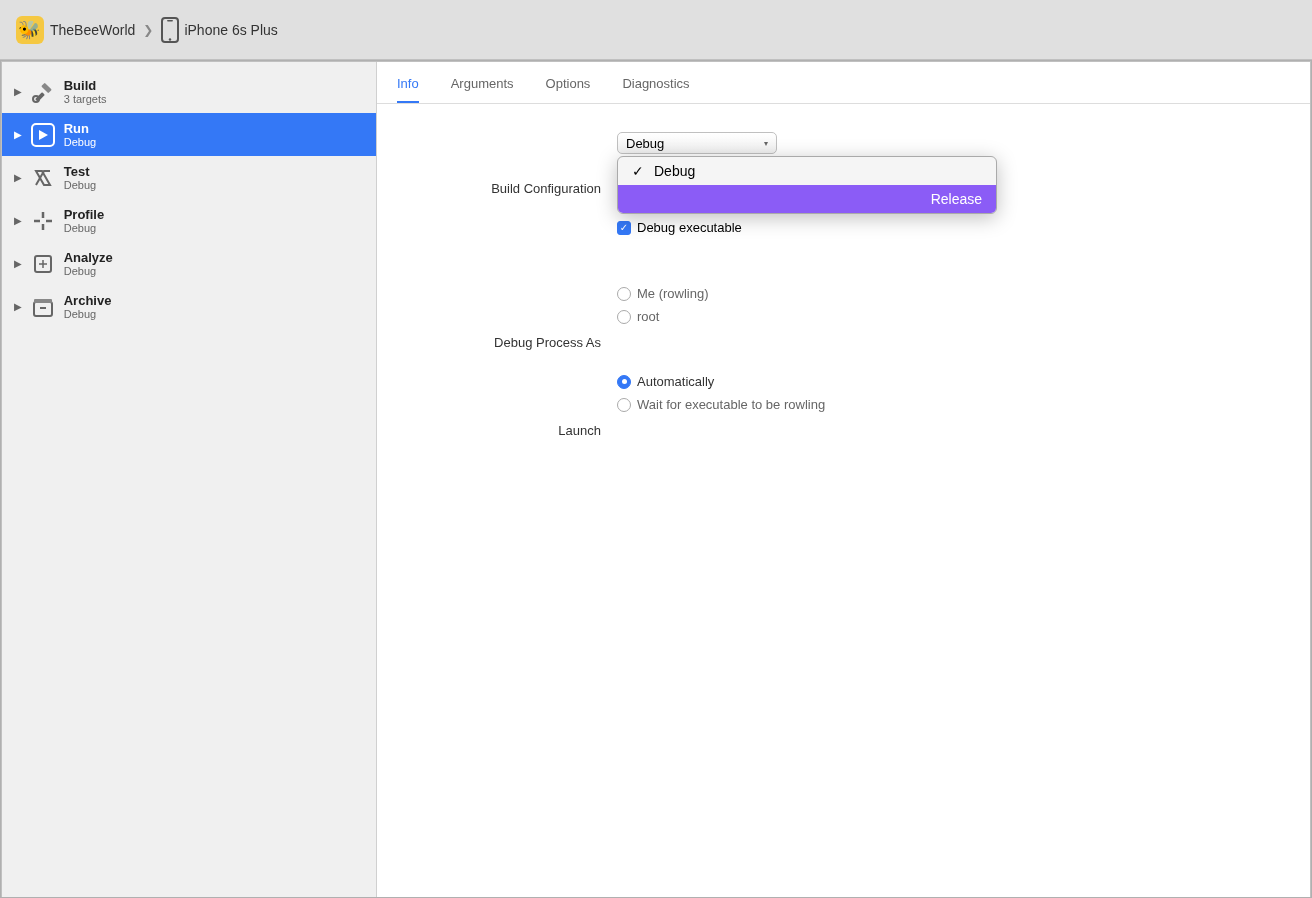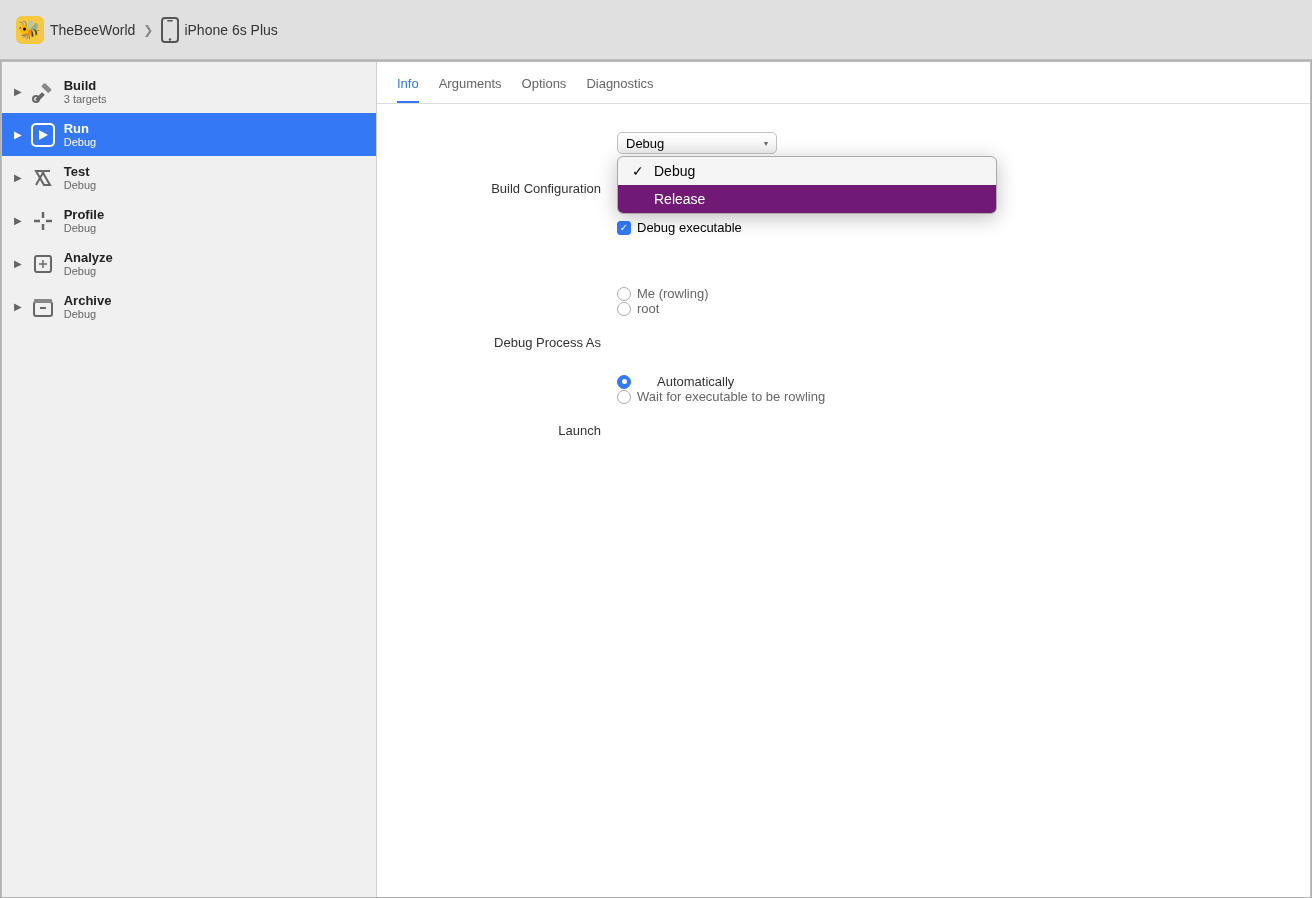--- a/index.html
+++ b/index.html
@@ -136,21 +136,21 @@
       flex-direction: column;
       position: relative;
       overflow: hidden;
     }
 
     
     .tabs-bar {
       display: flex;
       border-bottom: 1px solid #ddd;
       padding: 0 20px;
-      gap: 20px;
+      gap: 32px;
       background: white;
       height: 42px;
       align-items: flex-end;
     }
     .tab {
       font-size: 13px;
       padding-bottom: 10px;
       color: #666;
       cursor: pointer;
       border-bottom: 2px solid transparent;
@@ -226,22 +226,23 @@
     }
     .popup-menu-item {
       display: flex;
       align-items: center;
       padding: 6px 14px;
       font-size: 14px;
       cursor: pointer;
       gap: 6px;
     }
     .popup-menu-item.selected-item {
-      background: #701a75;
+      background: #8b5cf6;
       color: white;
+      justify-content: flex-end;
     }
     .check-mark {
       font-size: 14px;
       width: 16px;
     }
     .app-icon-small {
       width: 18px;
       height: 18px;
       border-radius: 4px;
       background: #f5c842;
@@ -267,21 +268,21 @@
     .checkbox-check {
       color: white;
       font-size: 10px;
       line-height: 1;
     }
 
     
     .radio-group {
       display: flex;
       flex-direction: column;
-      gap: 0;
+      gap: 8px;
     }
     .radio-row {
       display: flex;
       align-items: center;
       gap: 6px;
       cursor: pointer;
     }
     .radio {
       width: 14px;
       height: 14px;
@@ -301,21 +302,20 @@
       height: 5px;
       border-radius: 50%;
       background: white;
     }
     .radio-label {
       font-size: 13px;
       color: #666;
     }
     .radio.checked + .radio-label {
       color: #333;
-      margin-left: 20px;
     }
     .outer-border {
       border: 1px solid #b0b0b0;
       height: 838px;
       overflow: hidden;
     }
   </style>
 </head>
 <body>
 

